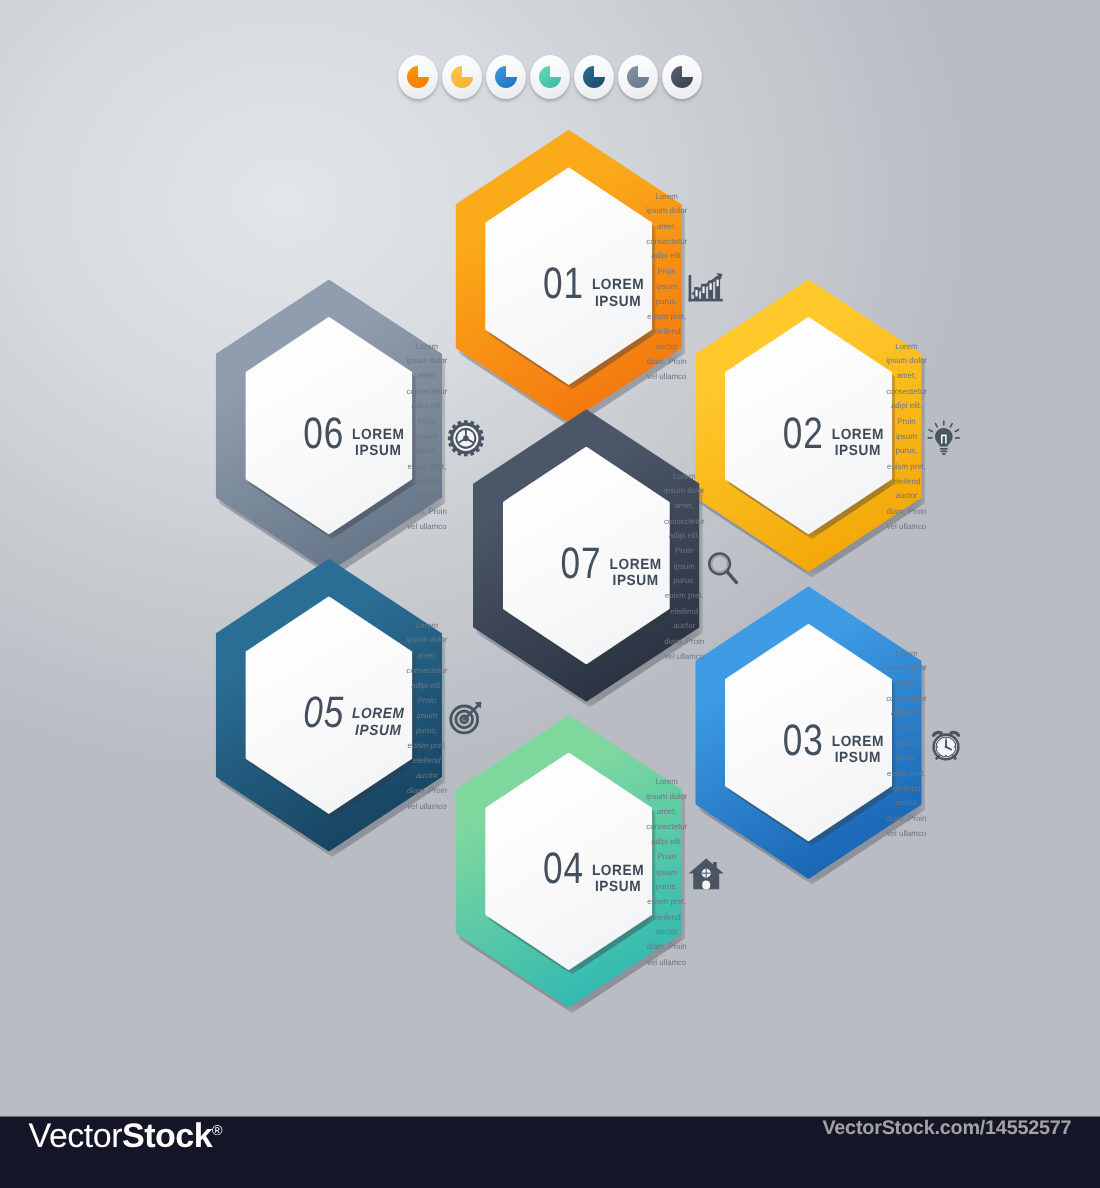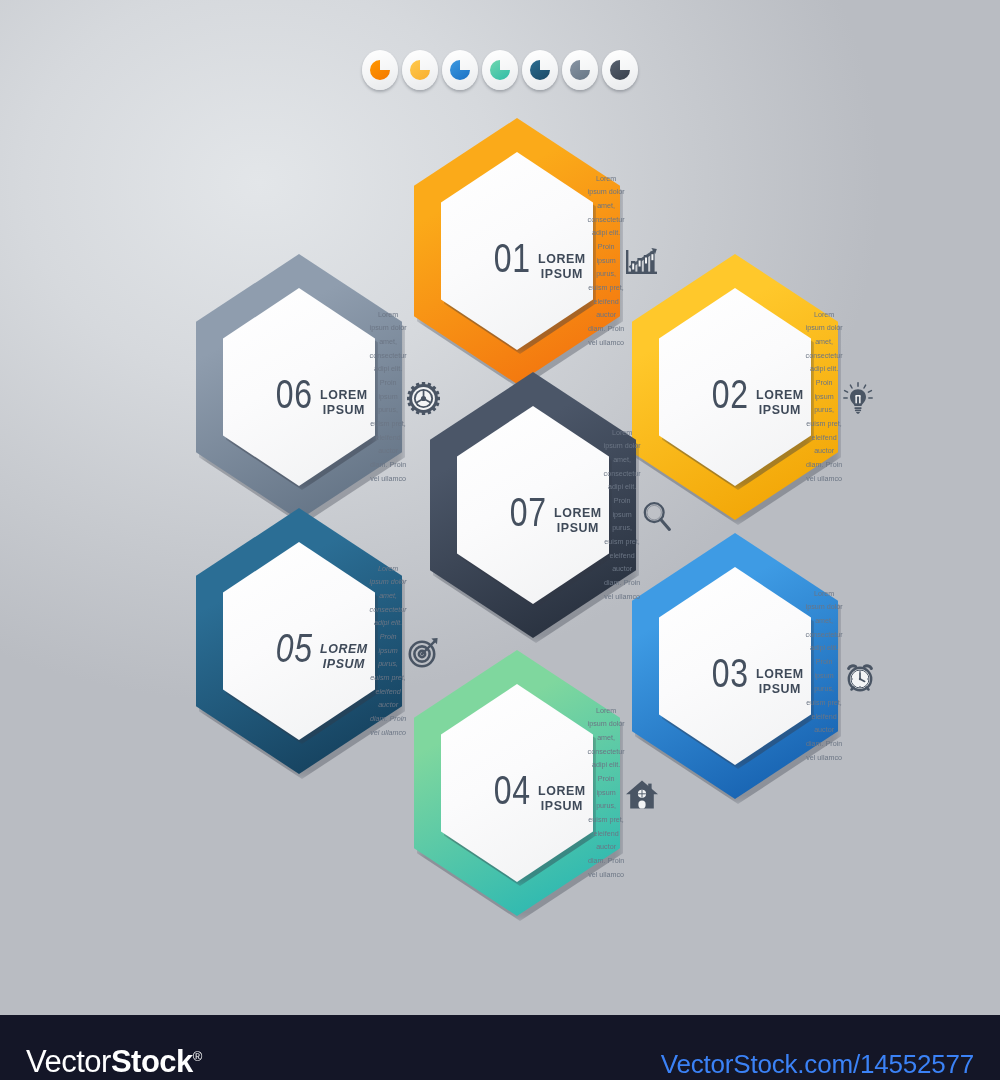--- a/index.html
+++ b/index.html
@@ -154,37 +154,37 @@
 
   
   #footer {
     position: absolute;
     left: 0;
     top: 1015px;
     width: 1000px;
     height: 65px;
     background: #141627;
     display: flex;
-    align-items: flex-end;
+    align-items: flex-start;
     justify-content: space-between;
     padding: 0 26px;
     z-index: 40;
   }
   #wm-logo {
     font-size: 31px;
     color: #ffffff;
     letter-spacing: -.5px;
   }
   #wm-logo .vs-light { font-weight: 300; }
   #wm-logo .vs-bold  { font-weight: 700; }
   #wm-logo .vs-reg   { font-size: 13px; vertical-align: super; font-weight: 400; }
   #wm-url {
-    font-size: 26px;
-    color: #3b82f6;
-    font-weight: 400;
+    font-size: 18px;
+    color: #a3a3a3;
+    font-weight: 700;
     letter-spacing: -.2px;
   }
 </style>
 </head>
 <body>
 
 <div id="stage">
 
   <div id="canvas"></div>
 

